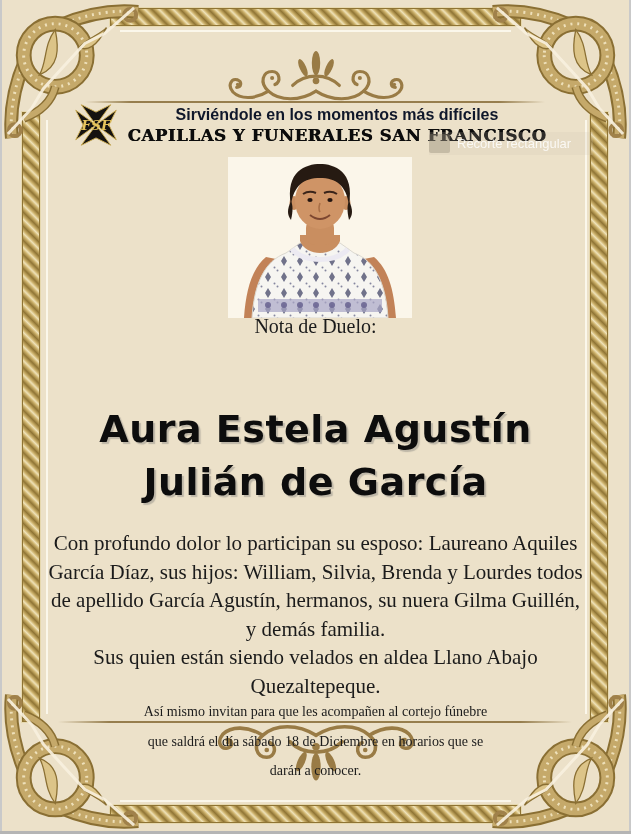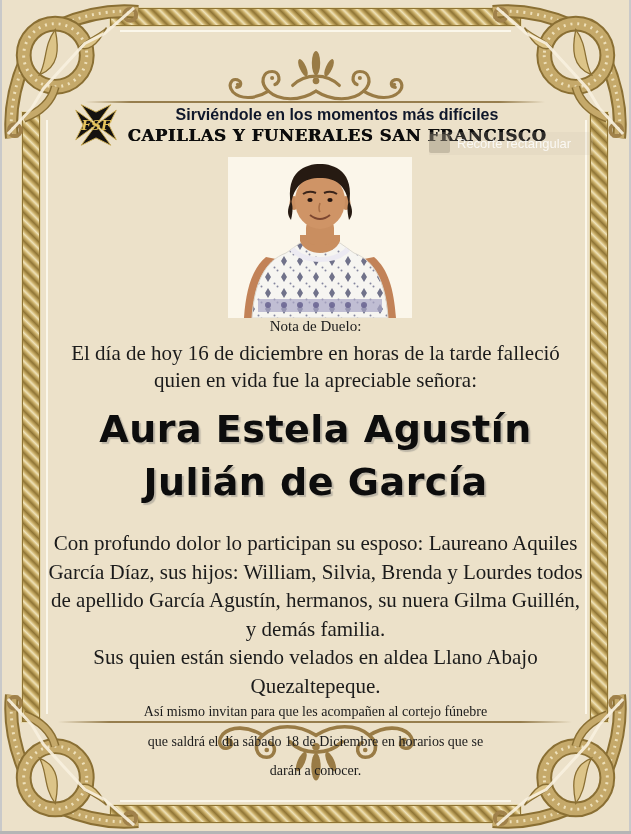--- a/index.html
+++ b/index.html
@@ -47,21 +47,21 @@
   
   .snip{position:absolute;top:132px;left:429px;width:164px;height:23px;display:flex;align-items:center;z-index:6;overflow:hidden;background:rgba(205,195,175,0.18);}
   .snip-icon{width:21px;height:19px;background:rgba(145,135,115,0.38);border-radius:2px;flex:0 0 auto;margin-right:7px;}
   .snip-text{font-family:"Liberation Sans",sans-serif;font-size:13px;color:rgba(255,255,255,0.82);white-space:nowrap;}
 
   
   .photo{position:absolute;left:228px;top:157px;width:184px;height:161px;z-index:1;}
 
   
   .txt{position:absolute;left:0;right:0;text-align:center;color:#1b1b1b;z-index:2;white-space:pre-line;}
-  .heading{top:313px;font-size:15px;line-height:27px;}
+  .heading{top:313px;font-size:20px;line-height:27px;}
   .intro{top:340px;font-size:21px;line-height:27px;}
   .name{top:403px;font-family:"DejaVu Sans",sans-serif;font-weight:700;font-size:38px;line-height:53px;letter-spacing:0.5px;color:#0d0d0d;text-shadow:2px 2px 1px rgba(105,105,105,0.35);}
   .family{top:529px;font-size:21px;line-height:28.5px;}
   .wake{top:643px;font-size:21px;line-height:28.5px;}
   .invite{top:697px;font-size:14px;line-height:29.5px;}
 </style>
 </head>
 <body>
 
 <svg width="0" height="0" style="position:absolute" aria-hidden="true">
@@ -189,22 +189,20 @@
     <path d="M121,44 C125,52 125,58 121,63 C119,54 119,49 121,44 Z" fill="#261a12"></path>
     <path d="M75,37 q6,-4 13,-1" stroke="#3a241a" stroke-width="2" fill="none"></path>
     <path d="M109,37 q-6,-4 -13,-1" stroke="#3a241a" stroke-width="2" fill="none"></path>
     <ellipse cx="82" cy="43" rx="2.6" ry="2" fill="#241510"></ellipse>
     <ellipse cx="102" cy="43" rx="2.6" ry="2" fill="#241510"></ellipse>
     <path d="M92,46 q-2,6 0,9" stroke="#a96f47" stroke-width="1.6" fill="none"></path>
     <path d="M82,58 q10,8 20,0" stroke="#7c4630" stroke-width="2" fill="none"></path>
   </svg>
 
   <div class="txt heading">Nota de Duelo:</div>
-  <div class="txt intro">El día de hoy 16 de diciembre en horas de la tarde falleció
-quien en vida fue la apreciable señora:</div>
   <div class="txt name">Aura Estela Agustín
 Julián de García</div>
   <div class="txt family">Con profundo dolor lo participan su esposo: Laureano Aquiles
 García Díaz, sus hijos: William, Silvia, Brenda y Lourdes todos
 de apellido García Agustín, hermanos, su nuera Gilma Guillén,
 y demás familia.</div>
   <div class="txt wake">Sus quien están siendo velados en aldea Llano Abajo
 Quezaltepeque.</div>
 
   <div class="rule rule-bottom"></div>

